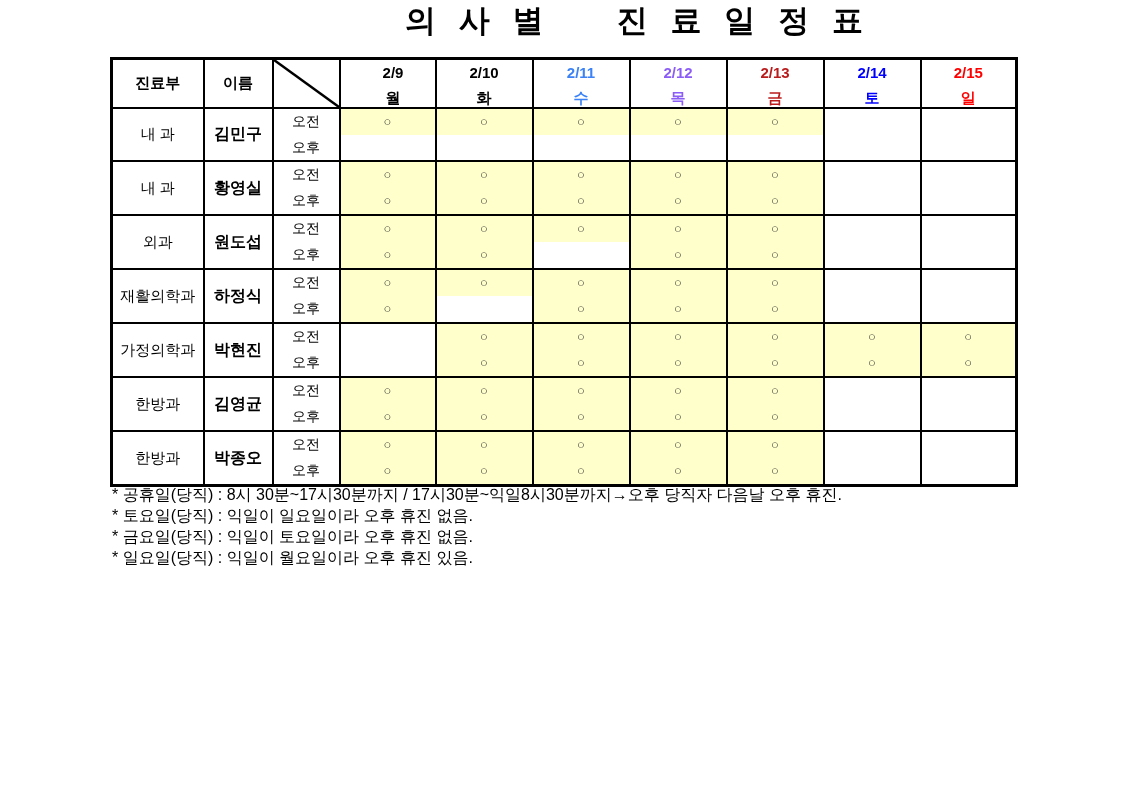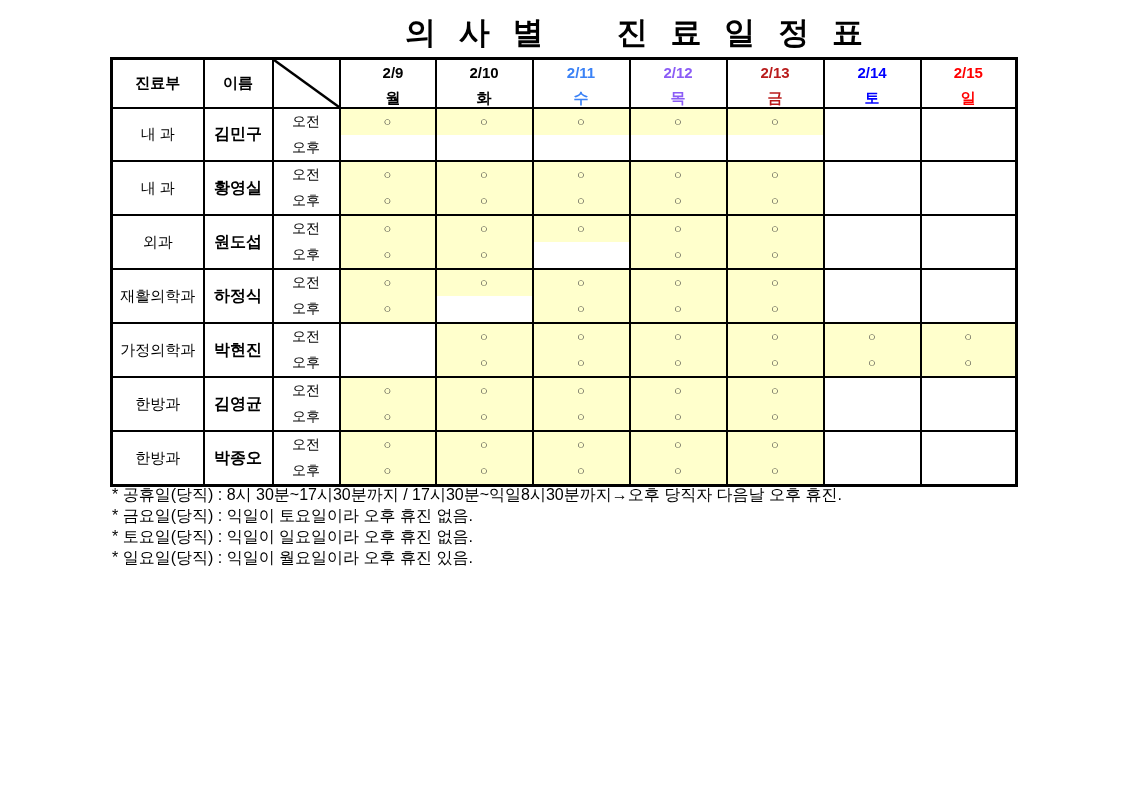--- a/index.html
+++ b/index.html
@@ -5,21 +5,21 @@
   html,body{margin:0;padding:0;background:#fff;}
   .page{
     position:relative;
     width:1122px;height:793px;
     background:#ffffff;
     font-family:"Liberation Sans", sans-serif;
     overflow:hidden;
   }
   .title{
     position:absolute;
-    top:12px;left:0;width:100%;
+    top:0;left:0;width:100%;
     text-align:center;
     padding-left:152px;
     box-sizing:border-box;
     font-family:"DejaVu Serif", serif;
     font-weight:700;
     font-size:31px;
     letter-spacing:6px;
     color:#000;
     white-space:pre;
   }
@@ -278,18 +278,18 @@
           <td class="cell hl">○</td>
           <td class="cell hl">○</td>
           <td class="cell"></td>
           <td class="cell"></td>
         </tr>
       </tbody>
   </table>
 
   <div class="footnotes" id="footnotes">
       <div>* 공휴일(당직) : 8시 30분~17시30분까지 / 17시30분~익일8시30분까지→오후 당직자 다음날 오후 휴진.</div>
+      <div>* 토요일(당직) : 익일이 일요일이라 오후 휴진 없음.</div>
       <div>* 금요일(당직) : 익일이 토요일이라 오후 휴진 없음.</div>
-      <div>* 토요일(당직) : 익일이 일요일이라 오후 휴진 없음.</div>
       <div>* 일요일(당직) : 익일이 월요일이라 오후 휴진 있음.</div>
     </div>
 
 </div>
 
 </body></html>

